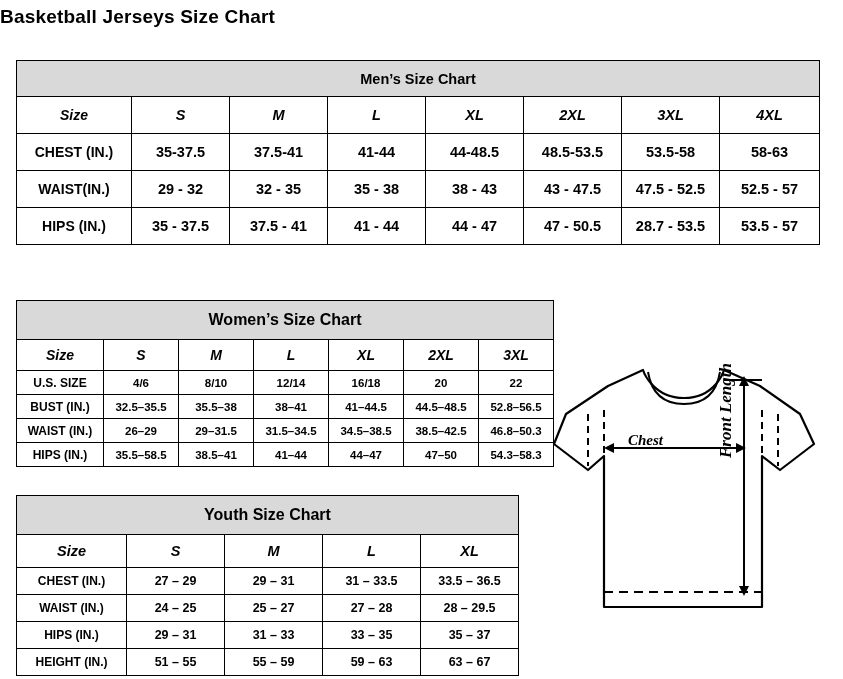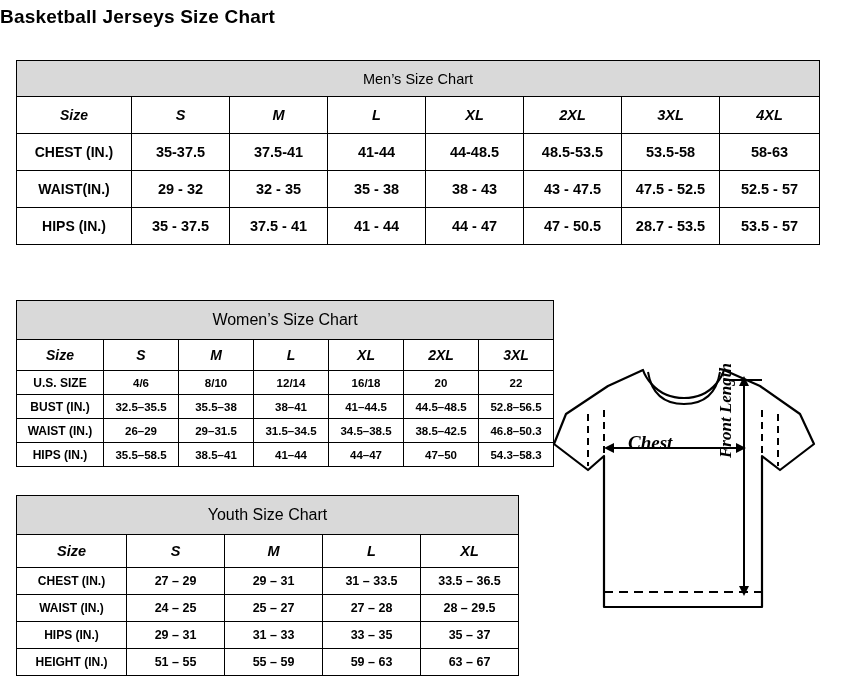--- a/index.html
+++ b/index.html
@@ -34,21 +34,21 @@
     border: 1.5px solid #000;
     text-align: center;
     vertical-align: middle;
     background: #ffffff;
     font-weight: bold;
     padding: 0;
   }
   .tbl-caption {
     background: #d9d9d9 !important;
     font-size: 16px;
-    font-weight: normal;
+    font-weight: bold;
     height: 34px;
   }
   .hdr {
     background: #eab308;
     font-style: italic;
   }
 
   
   #mens-chart {
     position: absolute;
@@ -102,21 +102,21 @@
     left: 548px;
     top: 352px;
     width: 290px;
     height: 320px;
   }
   #shirt-diagram svg { display: block; }
   .chest-label {
     position: absolute;
     left: 628px;
     top: 432px;
-    font-size: 19px;
+    font-size: 15px;
     font-weight: bold;
     font-style: italic;
     font-family: "Liberation Serif", serif;
   }
   .front-length-label {
     position: absolute;
     left: 716px;
     top: 458px;
     font-size: 17px;
     font-weight: bold;

